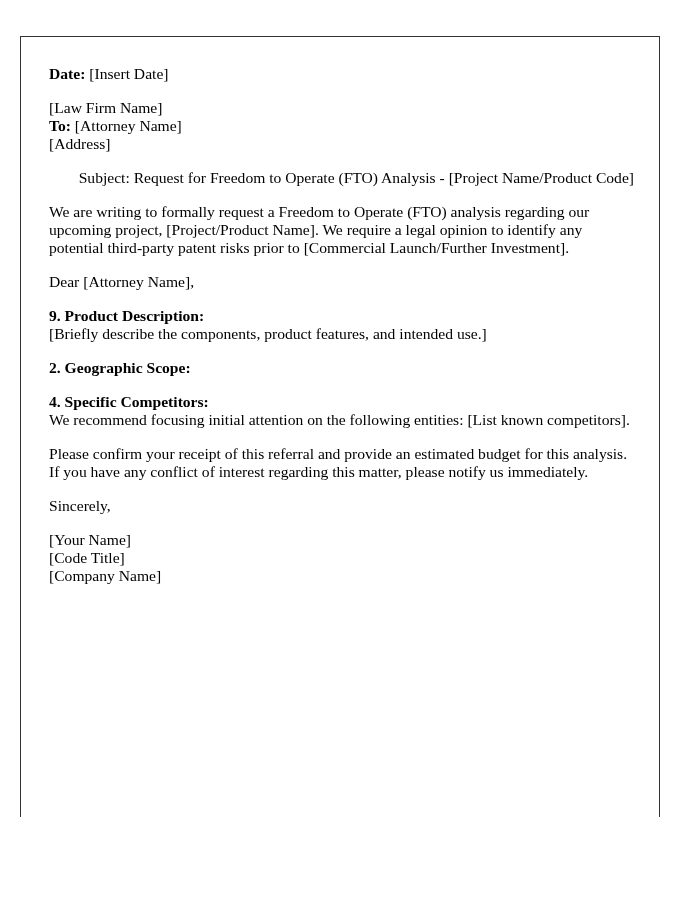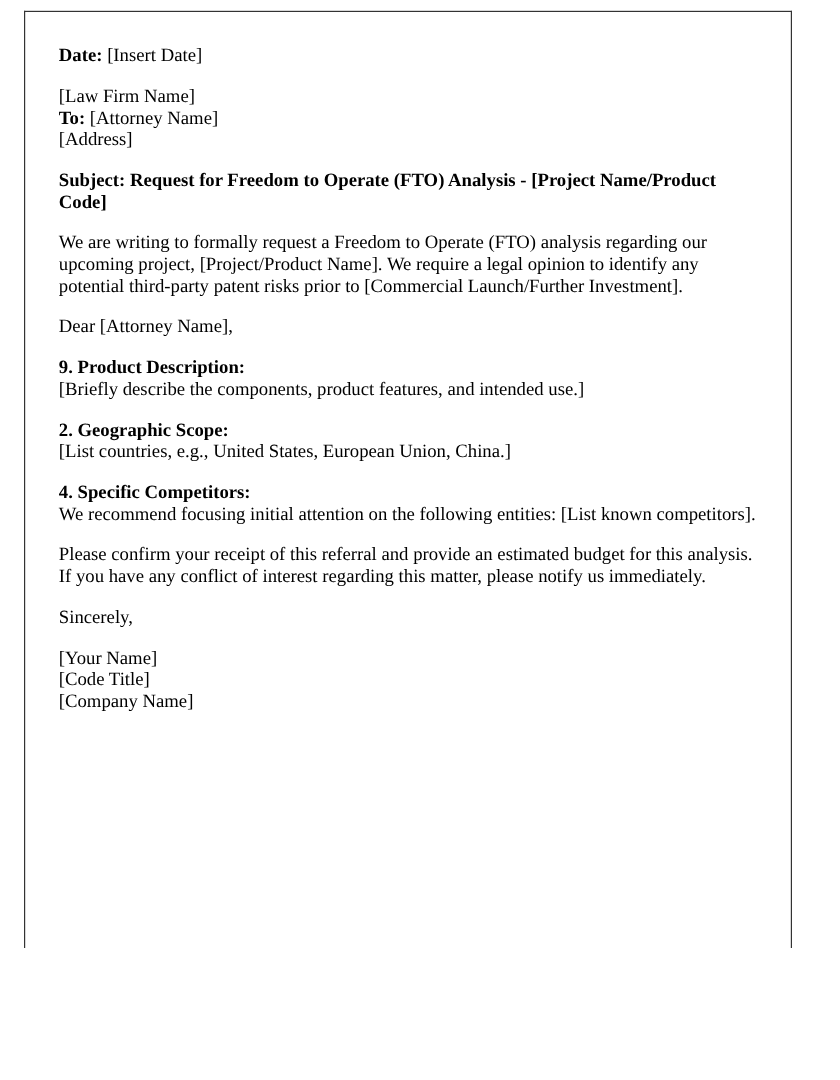--- a/index.html
+++ b/index.html
@@ -11,21 +11,21 @@
       width: 700px;
       height: 900px;
       position: relative;
       overflow: hidden;
       font-family: "Liberation Serif", "DejaVu Serif", serif;
       color: #000000;
     }
     .page {
       position: absolute;
       left: 20px;
-      top: 9px;
+      top: 36px;
       width: 640px;
       height: 781px;
       border-top: 1px solid #333333;
       border-left: 1px solid #333333;
       border-right: 1px solid #333333;
       box-sizing: border-box;
       overflow: hidden;
     }
     .content {
       position: absolute;
@@ -34,21 +34,21 @@
       width: 585px;
       font-size: 15.6px;
       line-height: 18px;
     }
     p {
       margin: 0 0 16px 0;
     }
     .block { margin: 0 0 16px 0; }
     .line { display: block; }
     b { font-weight: bold; }
-    .subject { font-weight: bold; }
+    .subject { font-weight: normal; text-align: right; }
     .section-title { font-weight: bold; display: block; }
   </style>
 </head>
 <body>
 
 <div class="page">
   <div class="content">
 
     <p><b>Date:</b><span> [Insert Date]</span></p>
 
@@ -64,21 +64,20 @@
 
     <p>Dear [Attorney Name],</p>
 
     <div class="block">
       <span class="section-title">9. Product Description:</span>
       <span class="line">[Briefly describe the components, product features, and intended use.]</span>
     </div>
 
     <div class="block">
       <span class="section-title">2. Geographic Scope:</span>
-      <span class="line">[List countries, e.g., United States, European Union, China.]</span>
     </div>
 
 
     <div class="block">
       <span class="section-title">4. Specific Competitors:</span>
       <span class="line">We recommend focusing initial attention on the following entities: [List known competitors].</span>
     </div>
 
 
     <p>Please confirm your receipt of this referral and provide an estimated budget for this analysis. If you have any conflict of interest regarding this matter, please notify us immediately.</p>

